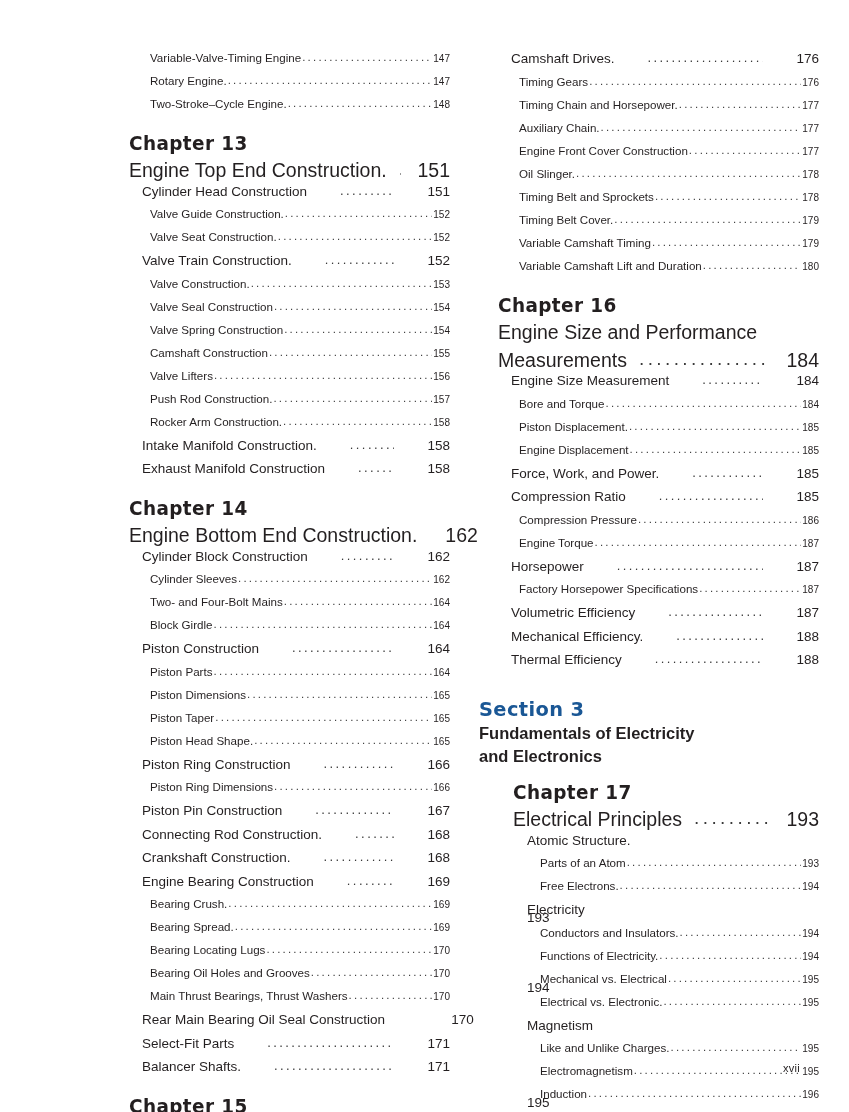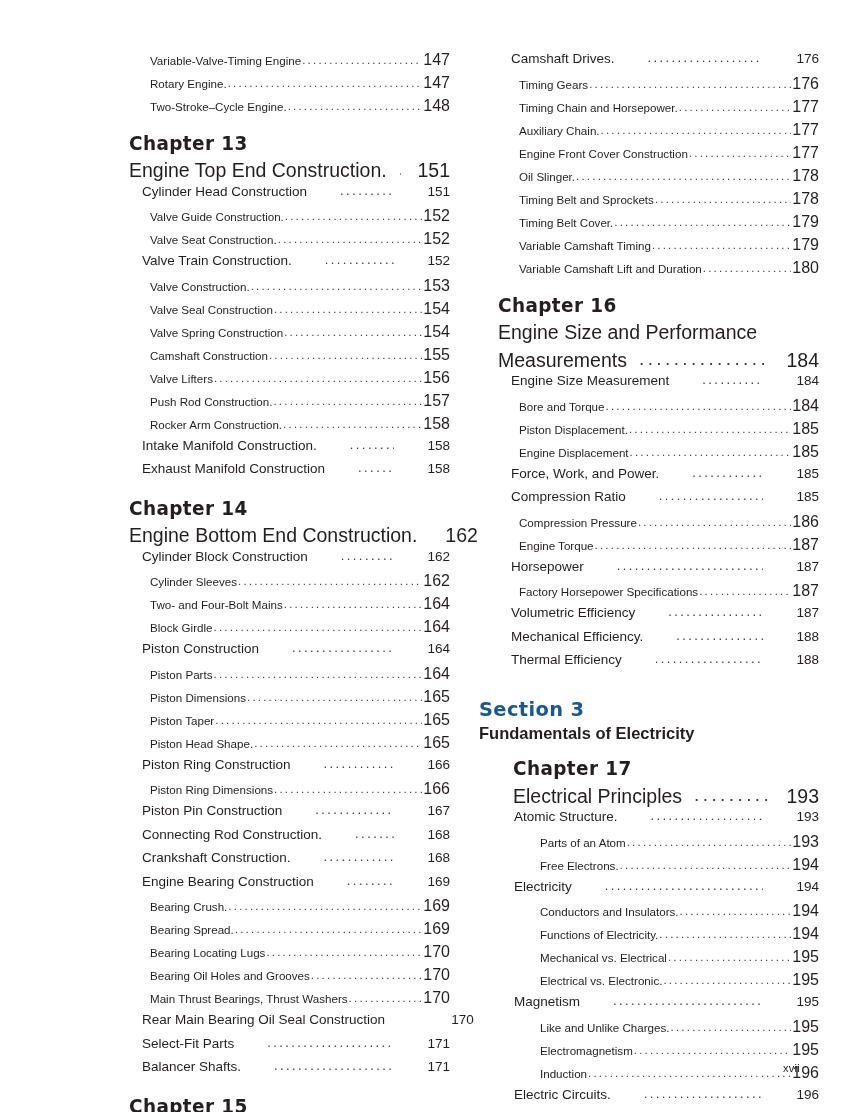--- a/index.html
+++ b/index.html
@@ -98,21 +98,21 @@
   
   .entry.lvl2 {
     font-size: 11.6px;
     margin-left: 40px;
     height: 23px;
   }
   .entry.lvl2 .leader {
     font-size: 11.5px;
     letter-spacing: 2.2px;
   }
-  .entry.lvl2 .pageno { font-size: 16px; }
+  .entry.lvl2 .pageno { font-size: 10px; }
 
   
   .chapter-kicker {
     font-family: "DejaVu Sans", sans-serif;
     font-weight: bold;
     font-size: 19px;
     letter-spacing: 0.4px;
     color: #231f20;
     margin-left: 19px;
     padding-top: 13px;
@@ -140,21 +140,21 @@
     font-weight: bold;
     font-size: 16.5px;
     color: #231f20;
     line-height: 1.30;
     padding-bottom: 2px;
   }
 
   
   .section-block .chapter-kicker { margin-left: 34px; }
   .section-block .entry.chapter-title { margin-left: 34px; }
-  .section-block .entry.lvl1 { margin-left: 35px; }
+  .section-block .entry.lvl1 { margin-left: 47px; flex-direction: column; }
   .section-block .entry.lvl2 { margin-left: 61px; }
 
   .folio {
     position: absolute;
     right: 49px;
     bottom: 38px;
     font-size: 11px;
     color: #231f20;
     letter-spacing: 0.3px;
   }
@@ -496,20 +496,21 @@
           <span class="pageno">188</span>
         </div>
         <div class="entry lvl1">
           <span class="label">Thermal Efficiency</span>
           <span class="leader">..........................................................................................</span>
           <span class="pageno">188</span>
         </div>
         <div class="section-block">
           <div class="section-kicker">Section 3</div>
           <div class="section-title">Fundamentals of Electricity</div>
+          <div class="section-title">and Electronics</div>
           <div class="chapter-kicker">Chapter 17</div>
           <div class="entry chapter-title">
             <span class="label">Electrical Principles</span>
             <span class="leader">............................................................</span>
             <span class="pageno">193</span>
           </div>
           <div class="entry lvl1">
             <span class="label">Atomic Structure.</span>
             <span class="leader">..........................................................................................</span>
             <span class="pageno">193</span>

